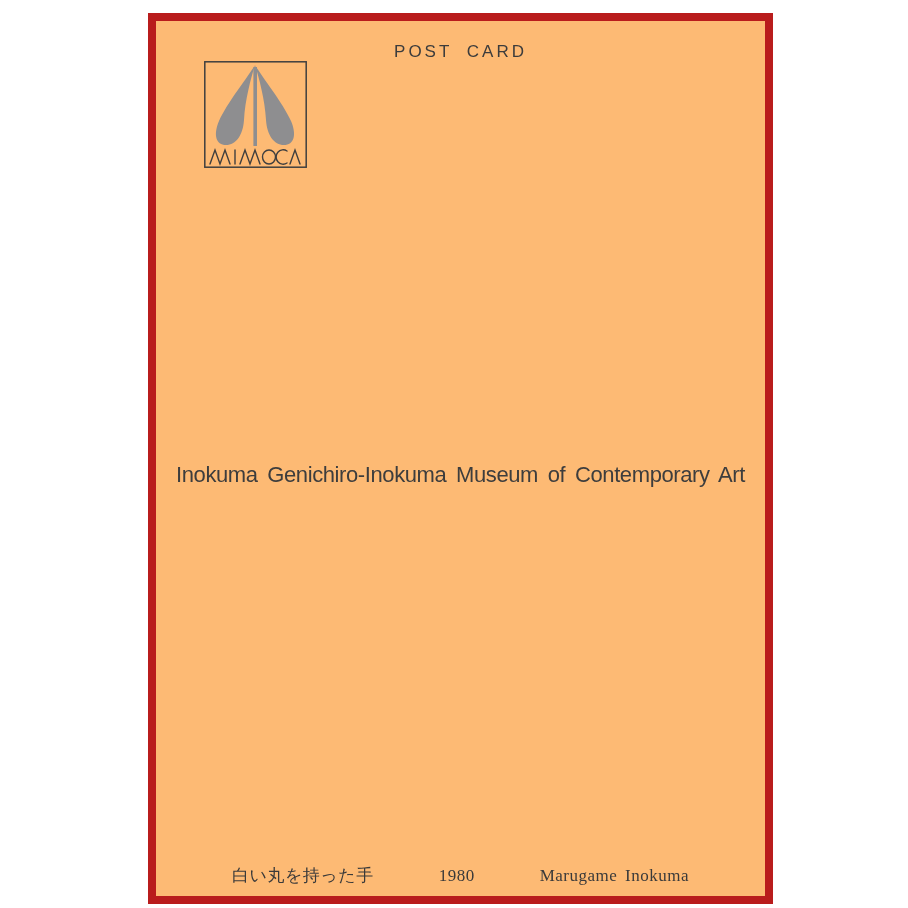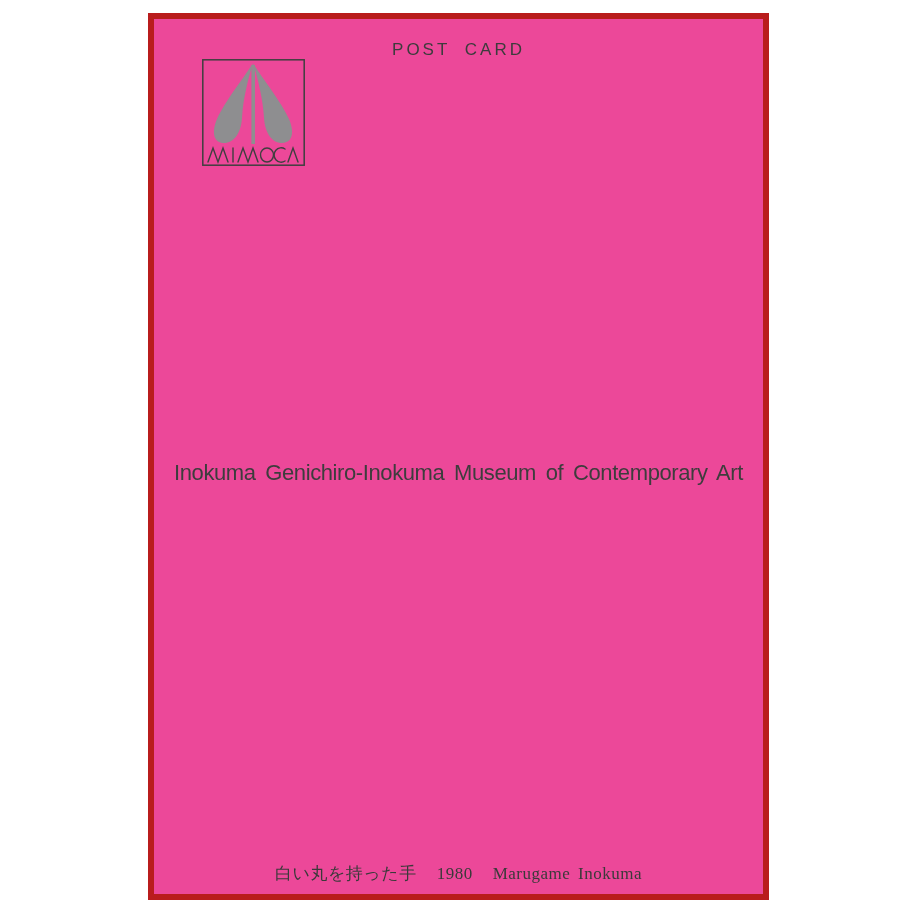--- a/index.html
+++ b/index.html
@@ -14,22 +14,22 @@
     background: #ffffff;
     overflow: hidden;
     font-family: "Liberation Sans", sans-serif;
   }
   .postcard {
     position: absolute;
     left: 148px;
     top: 13px;
     width: 609px;
     height: 875px;
-    border: 6px solid #b91c1c;
-    background: #ec4899;
+    border: 8px solid #b91c1c;
+    background: #fdba74;
   }
   .postcard-label {
     position: absolute;
     top: 21px;
     left: 0;
     width: 100%;
     text-align: center;
     font-size: 17px;
     font-weight: 400;
     letter-spacing: 3px;
@@ -61,20 +61,21 @@
     bottom: 9px;
     left: 0;
     width: 100%;
     display: flex;
     justify-content: center;
     align-items: baseline;
     font-family: "Liberation Serif", serif;
     font-size: 17px;
     color: #3a3a3a;
     white-space: nowrap;
+    gap: 45px;
   }
   .artwork-caption .seg {
     margin: 0 10px;
     word-spacing: 3px;
     letter-spacing: 0.5px;
   }
 </style>
 </head>
 <body>
 

